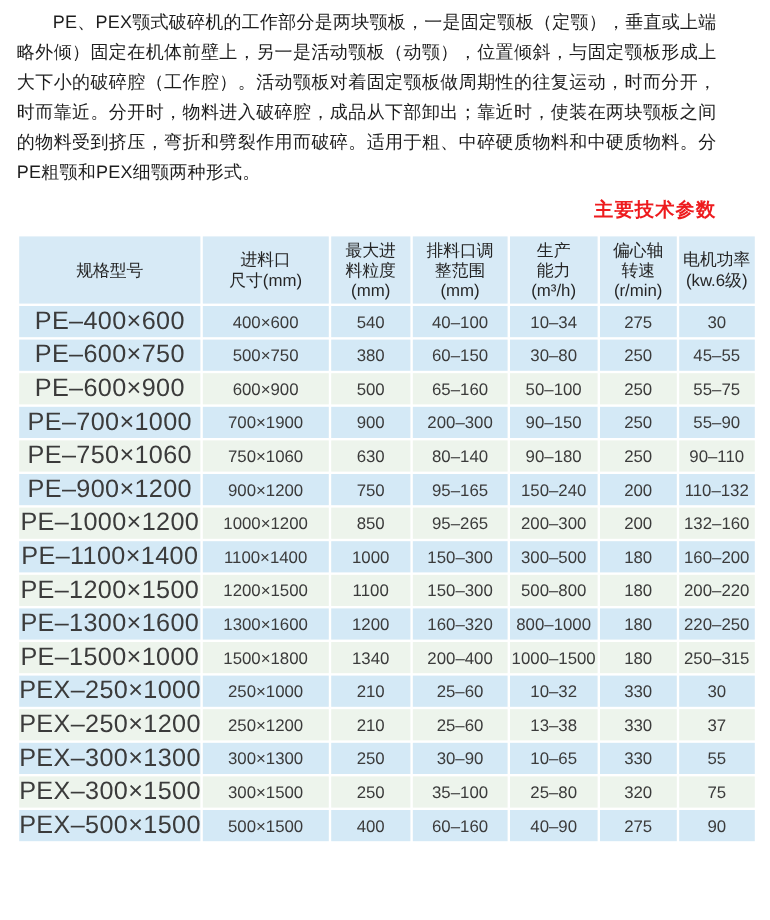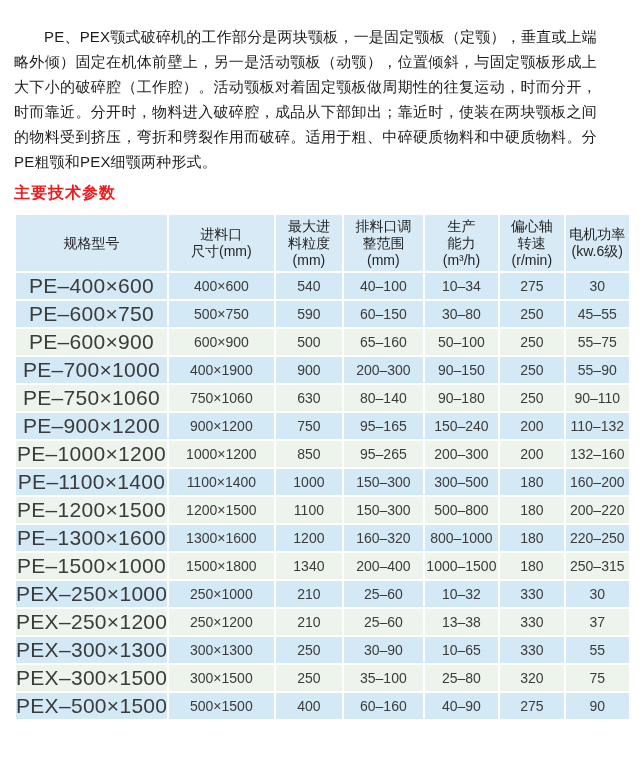--- a/index.html
+++ b/index.html
@@ -14,36 +14,37 @@
   body{
     width:642px;
     height:767px;
     font-family:"Liberation Sans","DejaVu Sans",sans-serif;
     color:#1d1d1d;
     overflow:hidden;
   }
   .page{
     width:608px;
     height:767px;
-    padding:24px 11px 0 14px;
+    padding:6px 11px 0 14px;
   }
   .intro{
     font-size:15px;
     line-height:25px;
     text-align:justify;
     text-indent:2em;
     color:#1d1d1d;
     letter-spacing:0.2px;
   }
   .section-title{
     margin-top:9px;
     font-size:16px;
     font-weight:bold;
     color:var(--accent-red);
     letter-spacing:1px;
+    text-align:right;
   }
   table.params-table{
     margin-top:9px;
     width:617px;
     table-layout:fixed;
     border-collapse:separate;
     border-spacing:2px;
     background:#ffffff;
   }
   table.params-table th{
@@ -118,38 +119,38 @@
           <td>400×600</td>
           <td>540</td>
           <td>40–100</td>
           <td>10–34</td>
           <td>275</td>
           <td>30</td>
         </tr>
         <tr class="row-blue">
           <td class="model">PE–600×750</td>
           <td>500×750</td>
-          <td>590</td>
+          <td>380</td>
           <td>60–150</td>
           <td>30–80</td>
           <td>250</td>
           <td>45–55</td>
         </tr>
         <tr class="row-green">
           <td class="model">PE–600×900</td>
           <td>600×900</td>
           <td>500</td>
           <td>65–160</td>
           <td>50–100</td>
           <td>250</td>
           <td>55–75</td>
         </tr>
         <tr class="row-blue">
           <td class="model">PE–700×1000</td>
-          <td>400×1900</td>
+          <td>700×1900</td>
           <td>900</td>
           <td>200–300</td>
           <td>90–150</td>
           <td>250</td>
           <td>55–90</td>
         </tr>
         <tr class="row-green">
           <td class="model">PE–750×1060</td>
           <td>750×1060</td>
           <td>630</td>

